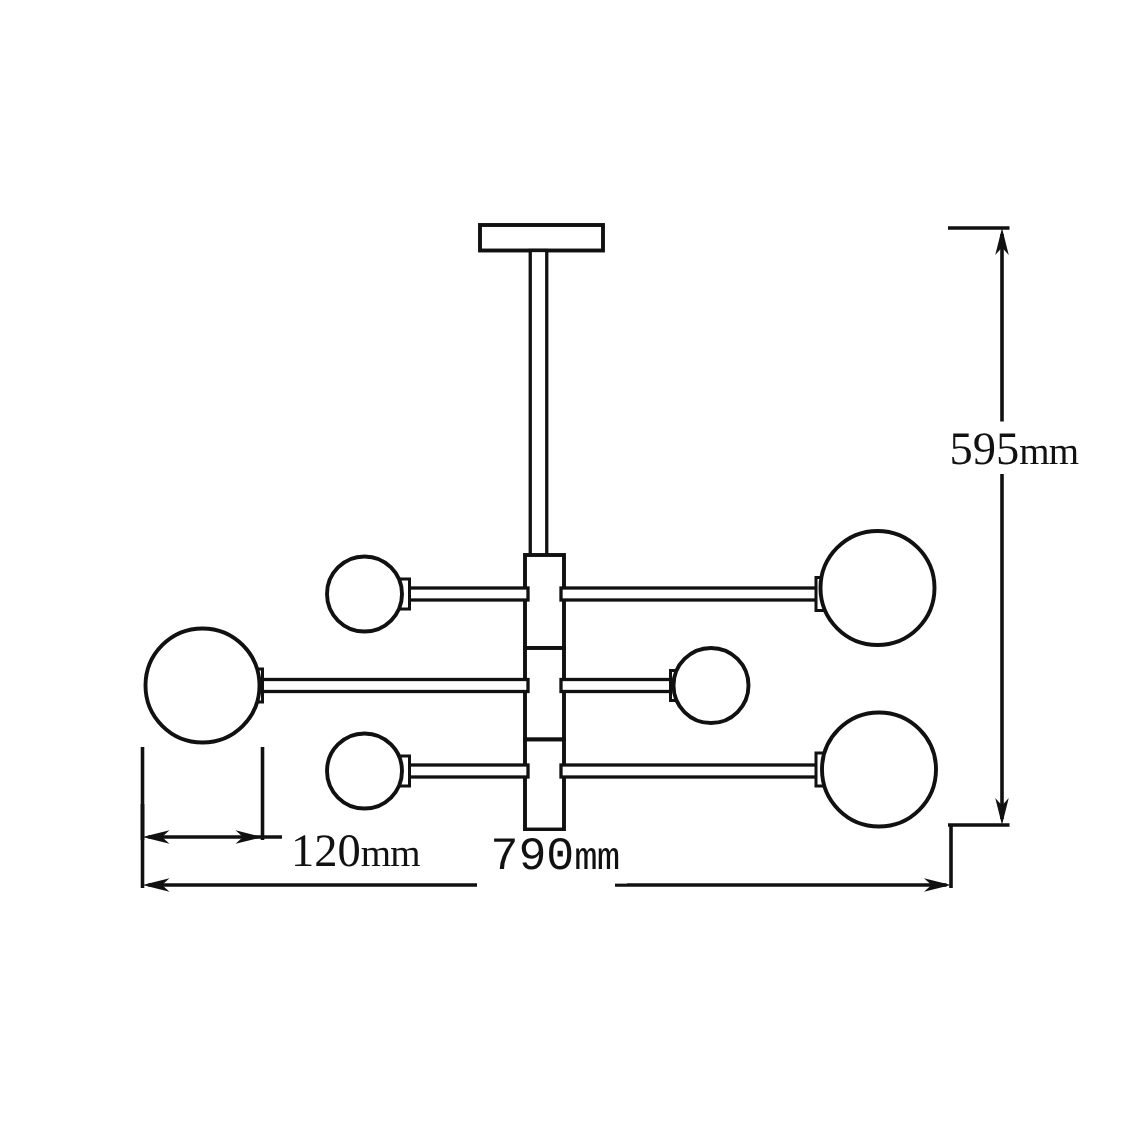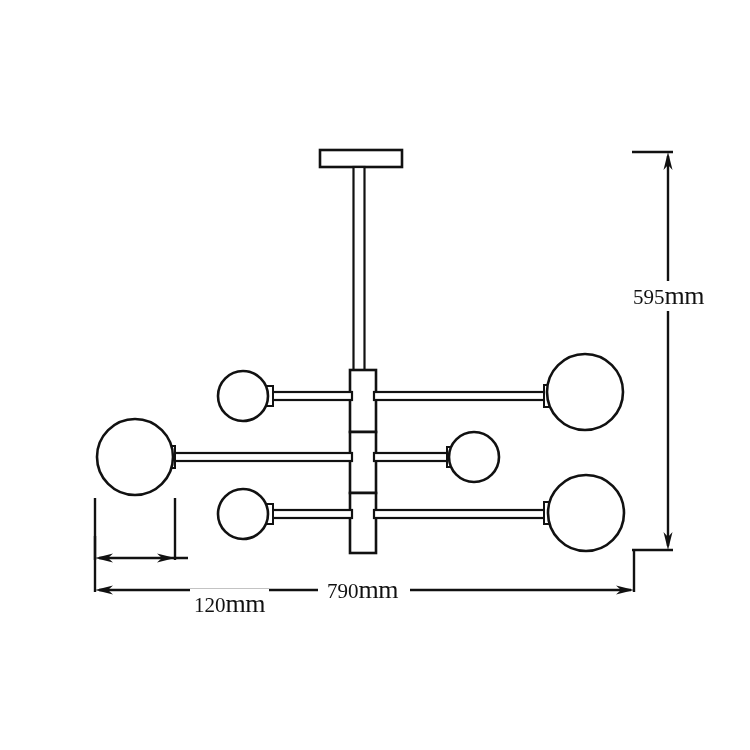--- a/index.html
+++ b/index.html
@@ -27,42 +27,42 @@
   }
   .dim-label {
     position: absolute;
     font-family: "Liberation Serif", serif;
     color: #111111;
     white-space: nowrap;
     background: #ffffff;
     line-height: 1;
   }
   .dim-label .num {
-    font-size: 21px;
+    font-size: 31px;
     letter-spacing: 0px;
   }
   .dim-label .unit {
     font-size: 26px;
     letter-spacing: -0.5px;
   }
   #label-595 {
     left: 630px;
     top: 281px;
     padding: 2px 3px;
   }
   #label-120 {
     left: 190px;
     top: 549px;
     padding: 2px 4px;
-    margin-top: 40px;
   }
   #label-790 {
     left: 322px;
-    top: 575px;
+    top: 554px;
     padding: 2px 5px;
+    font-family: Liberation Mono, monospace;
   }
 </style>
 </head>
 <body>
 
 <div id="canvas-wrap">
 
   <svg id="drawing" width="750" height="750" viewBox="0 0 750 750">
 
     <g fill="#ffffff" stroke="#111111" stroke-width="2.6" stroke-linejoin="miter">

